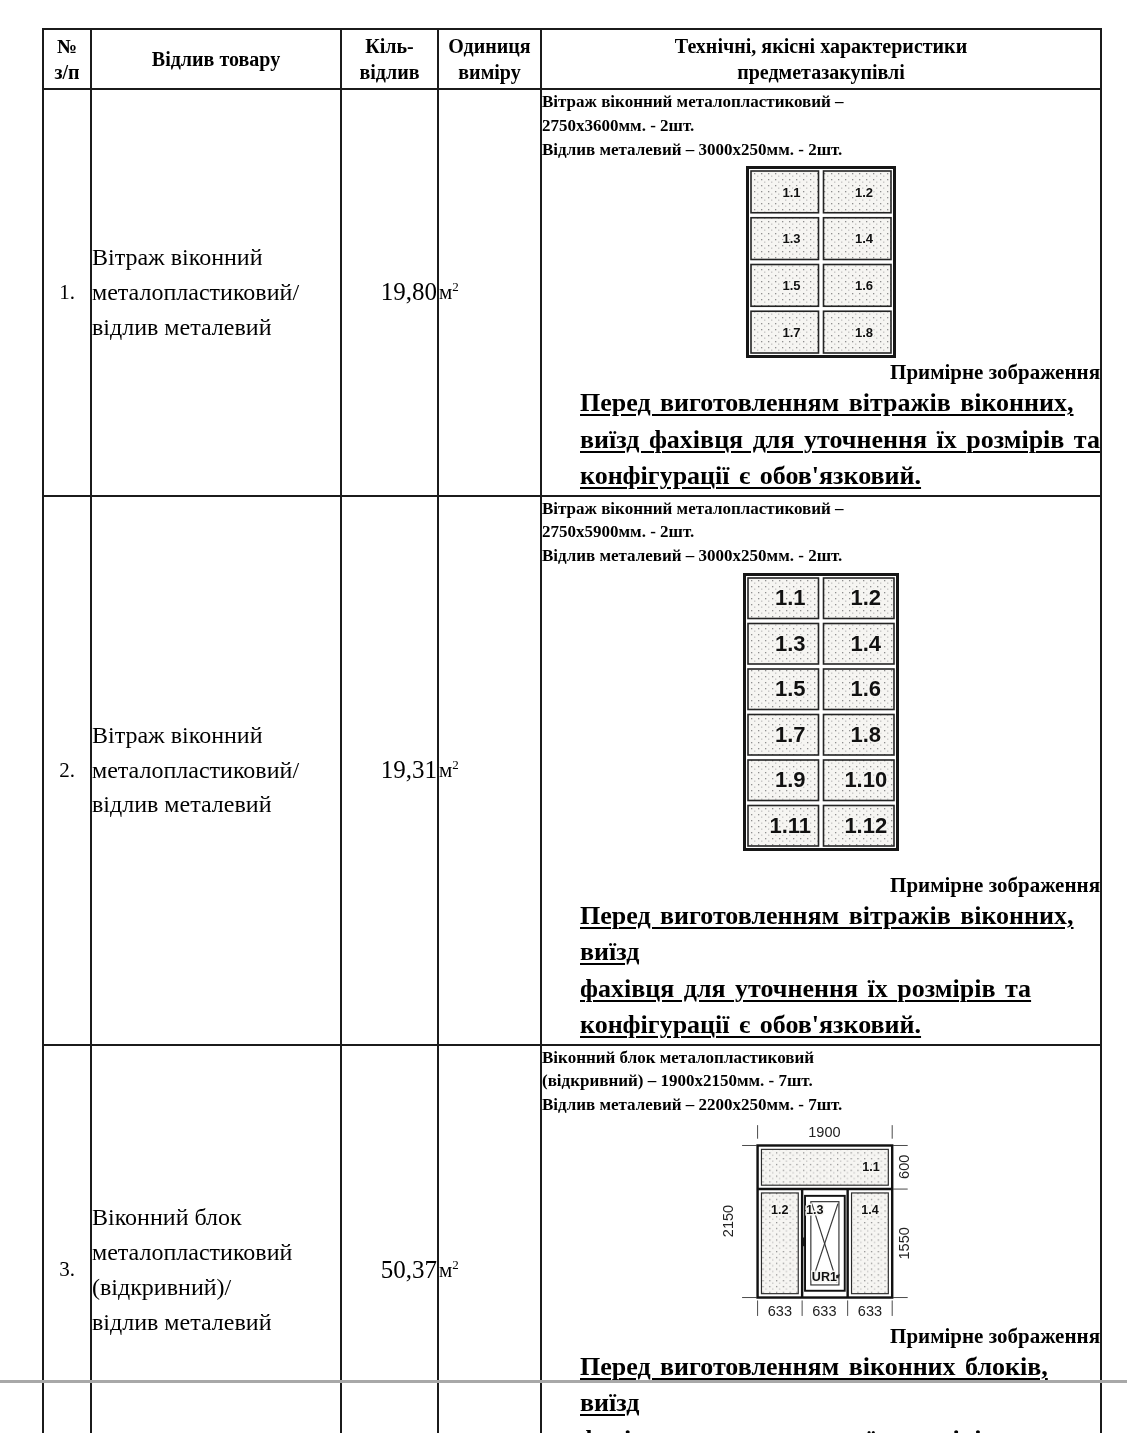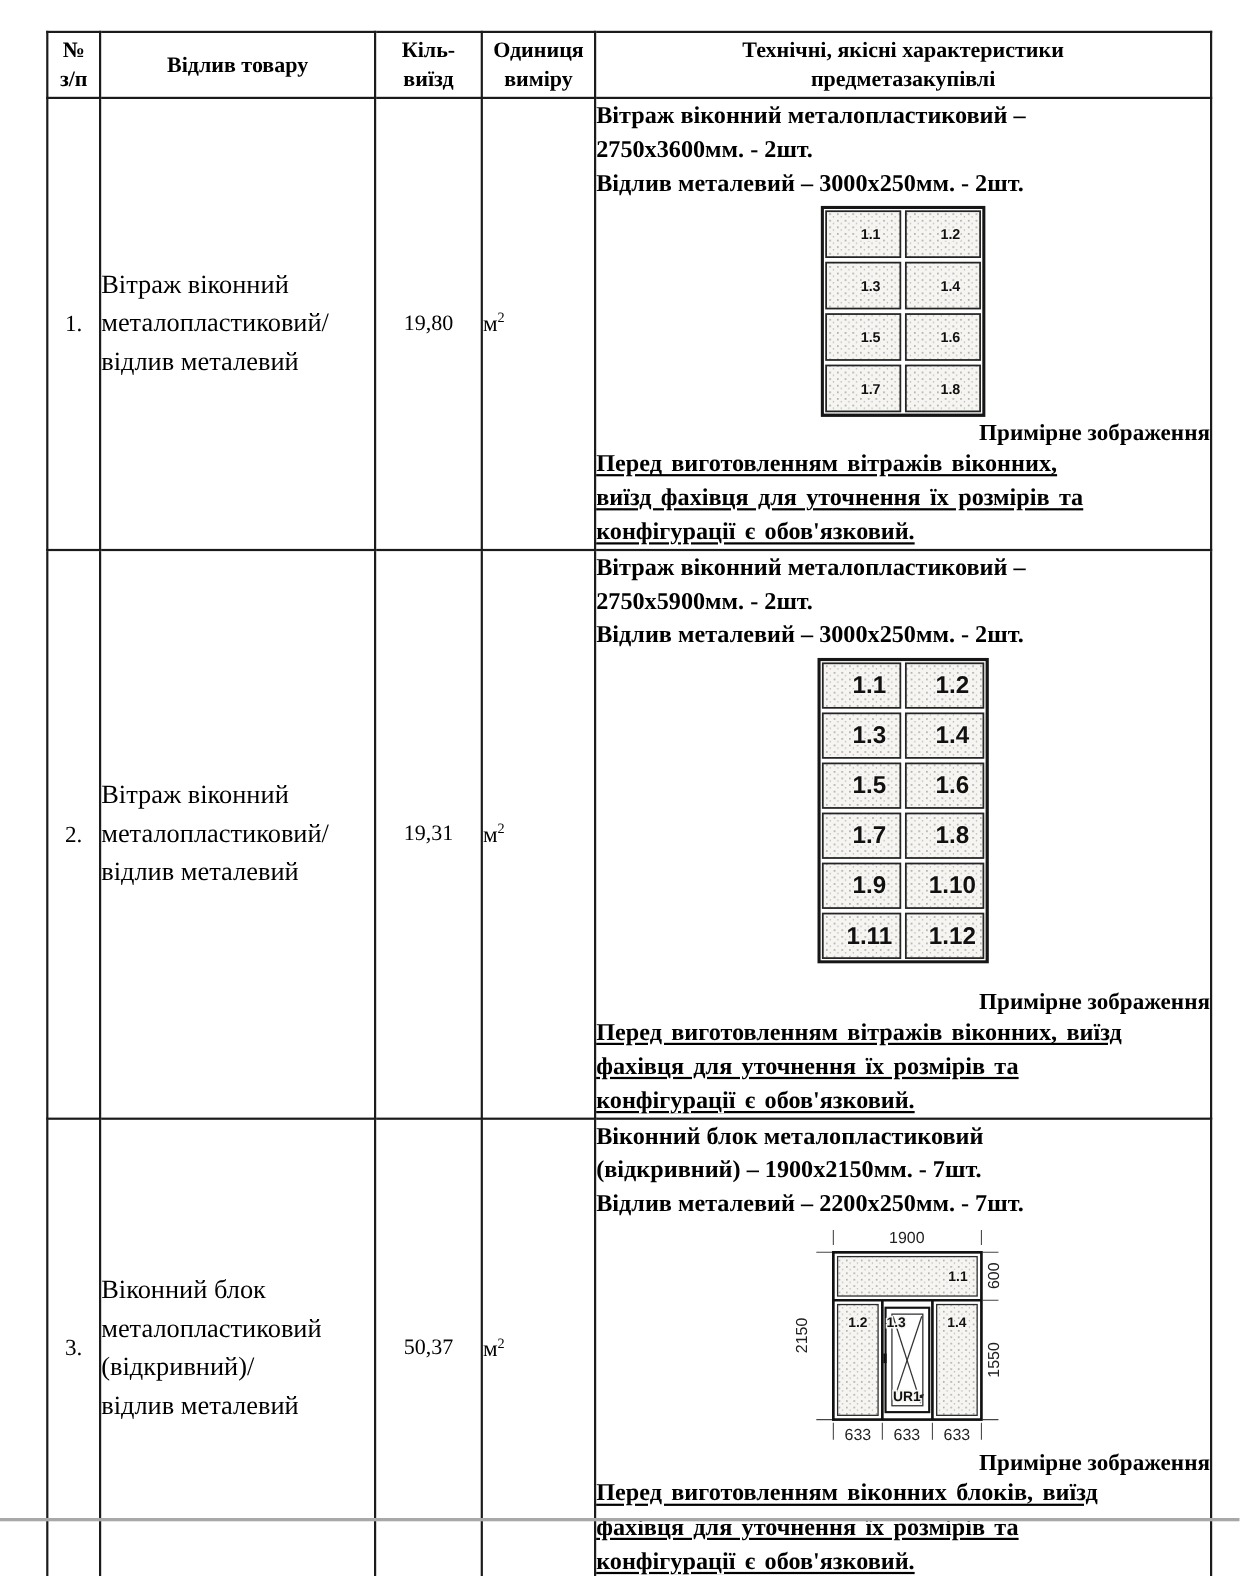--- a/index.html
+++ b/index.html
@@ -7,50 +7,50 @@
        font-family:"Liberation Serif",serif;color:#000;}
   table.doc-table{position:absolute;left:42px;top:28px;border-collapse:collapse;table-layout:fixed;}
   .doc-table td,.doc-table th{border:2px solid #1b1b1b;padding:0;vertical-align:middle;}
   .doc-table th{font-weight:bold;font-size:20px;line-height:1.3;text-align:center;white-space:pre-line;}
   col.c-num{width:48px;} col.c-name{width:250px;} col.c-qty{width:97px;}
   col.c-unit{width:103px;} col.c-specs{width:560px;}
   tr.r-header{height:60px;}
   tr.r1{height:389px;} tr.r2{height:507px;} tr.r3{height:394px;}
   .cell-num{text-align:center;font-size:21px;}
   .cell-name{font-size:24px;line-height:1.45;padding-left:9px;padding-right:4px;white-space:pre-line;}
-  .cell-qty{text-align:center;font-size:20px;margin-left:12px;}
+  .cell-qty{text-align:right;font-size:25px;margin-left:12px;}
   .cell-unit{text-align:left;font-size:21px;}
   .cell-unit sup{font-size:13px;}
   .cell-specs{vertical-align:top;padding:4px 12px 2px 12px;}
-  .spec-text{font-weight:bold;font-size:22px;line-height:1.4;white-space:pre-line;}
+  .spec-text{font-weight:bold;font-size:17px;line-height:1.4;white-space:pre-line;}
   .diagram{text-align:center;margin:5px 0 2px 0;line-height:0;}
   .diagram.sp{margin-bottom:22px;}
   .caption{font-weight:bold;font-size:21px;text-align:right;margin-top:2px;}
-  .note{font-weight:bold;font-size:22px;line-height:1.4;white-space:pre-line;
-        text-decoration:underline;text-decoration-thickness:2px;text-underline-offset:3px;word-spacing:3px;}
+  .note{font-weight:bold;font-size:26px;line-height:1.4;white-space:pre-line;
+        text-decoration:underline;text-decoration-thickness:2px;text-underline-offset:3px;word-spacing:3px;padding-left:38px;}
   .page-separator{position:absolute;left:0;top:1380px;width:1127px;height:3px;background:#a8a8a8;}
 </style>
 </head>
 <body>
 
 <table class="doc-table">
   <colgroup>
     <col class="c-num">
       <col class="c-name">
       <col class="c-qty">
       <col class="c-unit">
       <col class="c-specs">
   </colgroup>
   <tbody>
       <tr class="r-header">
     <th>№
 з/п</th>
     <th>Відлив товару</th>
     <th>Кіль-
-виїзд</th>
+відлив</th>
     <th>Одиниця
 виміру</th>
     <th>Технічні, якісні характеристики
 предметазакупівлі</th>
   </tr>
 
   <tr class="r1">
     <td class="cell-num">1.</td>
     <td class="cell-name">Вітраж віконний
 металопластиковий/

